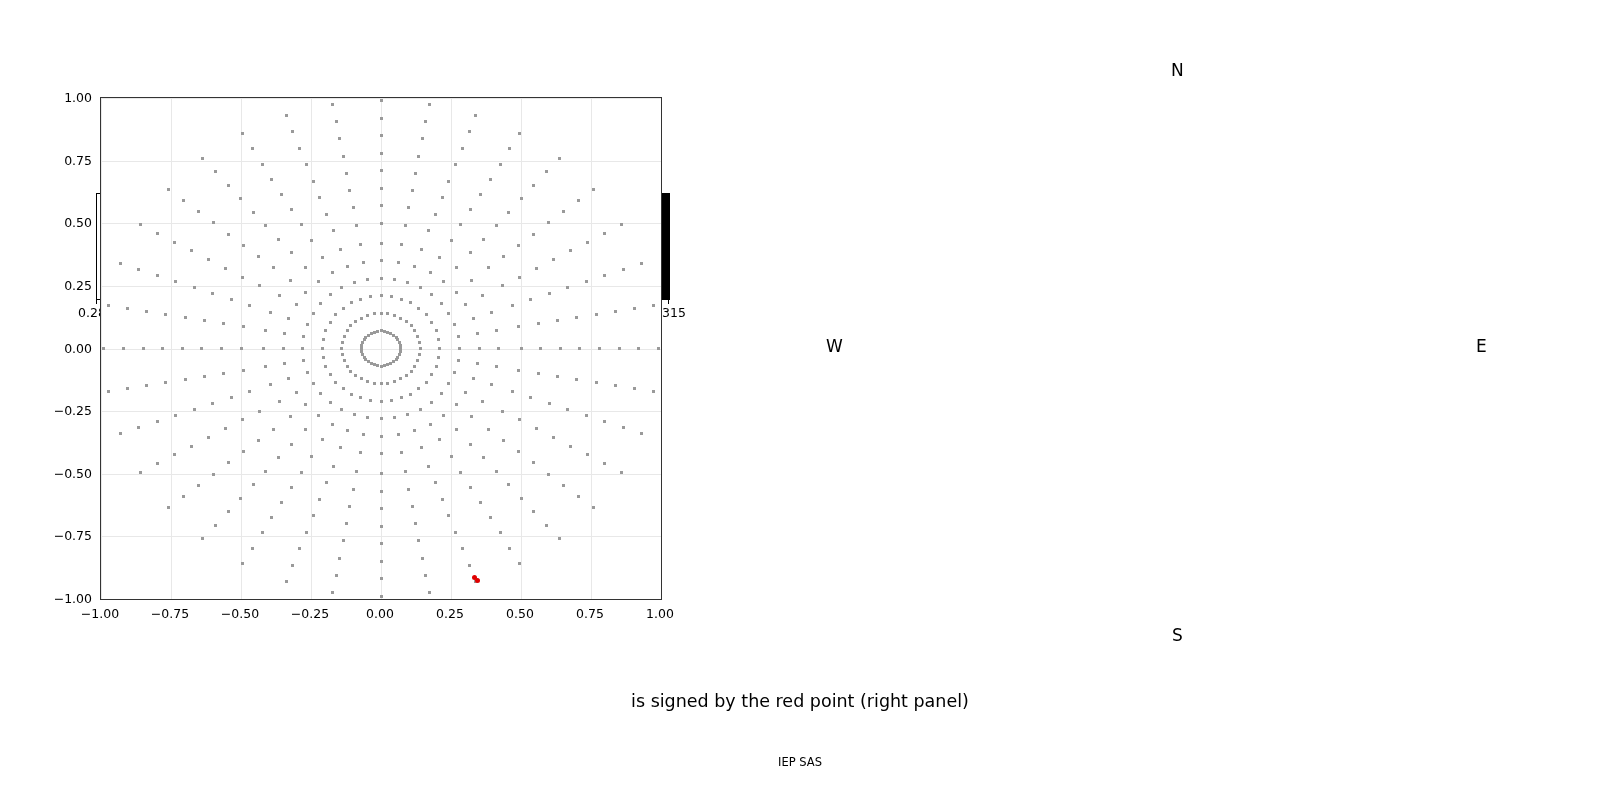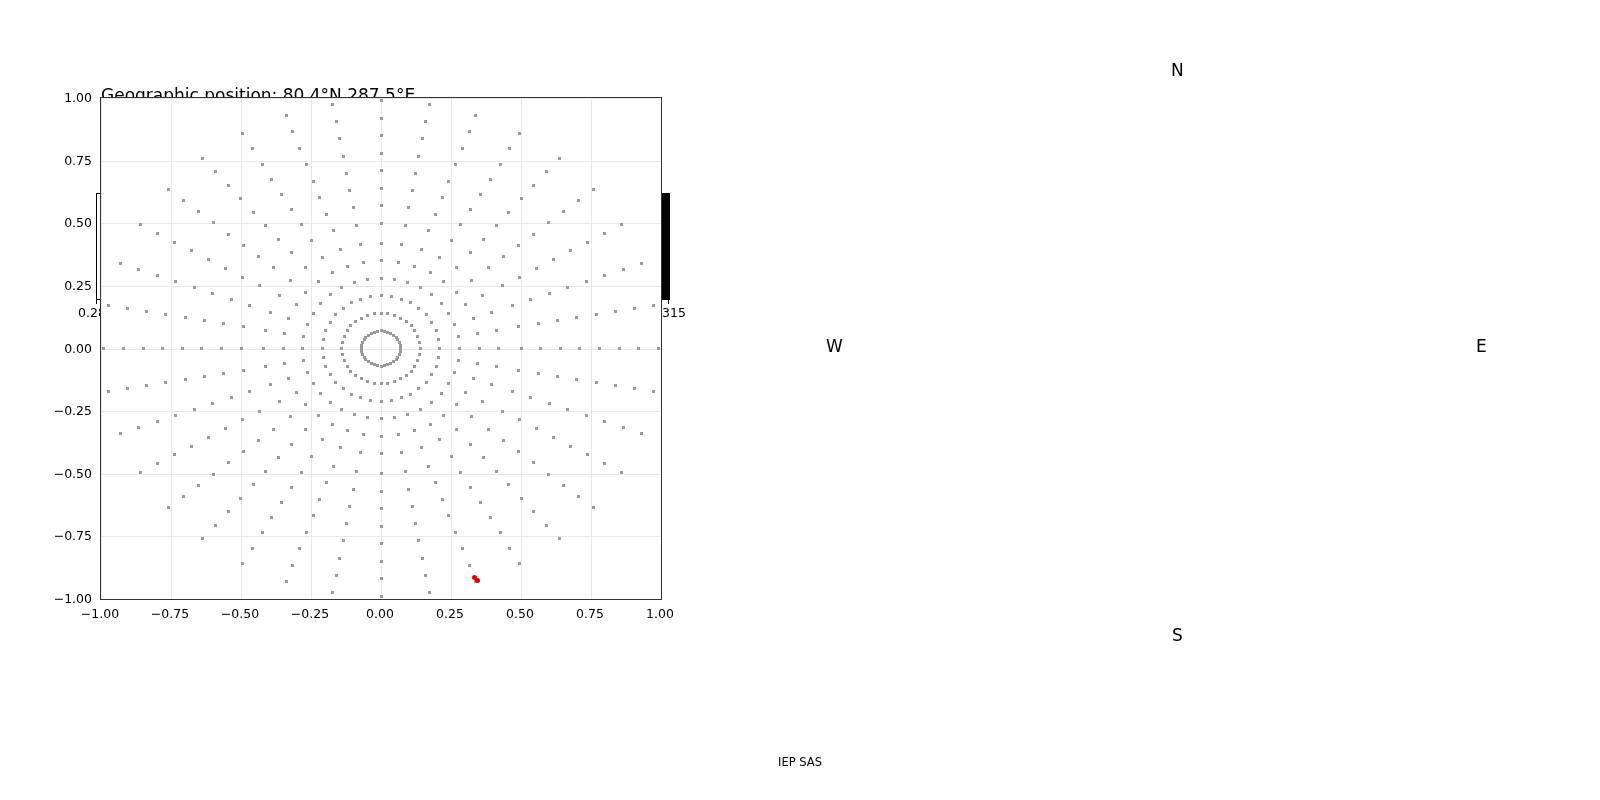--- a/index.html
+++ b/index.html
@@ -204,21 +204,20 @@
     width: 1600px;
     text-align: center;
     font-size: 11.5px;
   }
 </style>
 </head>
 <body>
 
 <div id="left-panel">
 
-  <div class="info-line" id="geo-position">Geographic position: 80.4°N 287.5°E</div>
 
   <div class="info-line" id="datetime">2015/03/17 04:00:00</div>
 
   <div id="date-format-hint">YYYY/MM/DD</div>
 
   <div id="time-format-hint">HH:MM:SS</div>
 
   <div id="direction-id">Direction ID: 444</div>
 
   <div id="penumbra-plot">
@@ -782,20 +781,21 @@
     <div class="sky-dot marked" style="left: 373.8px; top: 479.707px; background: rgb(224, 0, 0);"></div>
     <div class="sky-dot marked" style="left: 376.6px; top: 482.212px; background: rgb(224, 0, 0);"></div>
   </div>
 
 <div class="compass" id="compass-n">N</div>
 <div class="compass" id="compass-s">S</div>
 <div class="compass" id="compass-w">W</div>
 <div class="compass" id="compass-e">E</div>
 
 <div id="caption">
+  <div>is signed by the red point (right panel)</div>
 </div>
 
 <div id="footer">IEP SAS</div>
 
 <div class="ytick-label" style="left: 40px; width: 52px; top: 598px;">−1.00</div>
 <div class="ytick-label" style="left: 40px; width: 52px; top: 535.375px;">−0.75</div>
 <div class="ytick-label" style="left: 40px; width: 52px; top: 472.75px;">−0.50</div>
 <div class="ytick-label" style="left: 40px; width: 52px; top: 410.125px;">−0.25</div>
 <div class="ytick-label" style="left: 40px; width: 52px; top: 347.5px;">0.00</div>
 <div class="ytick-label" style="left: 40px; width: 52px; top: 284.875px;">0.25</div>

